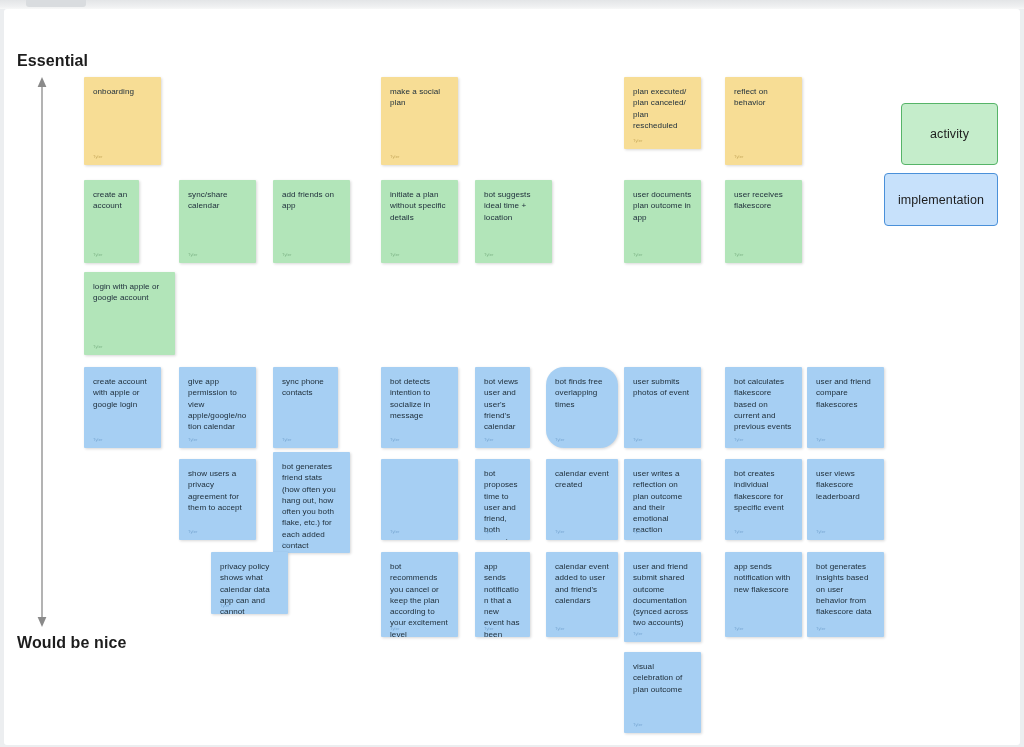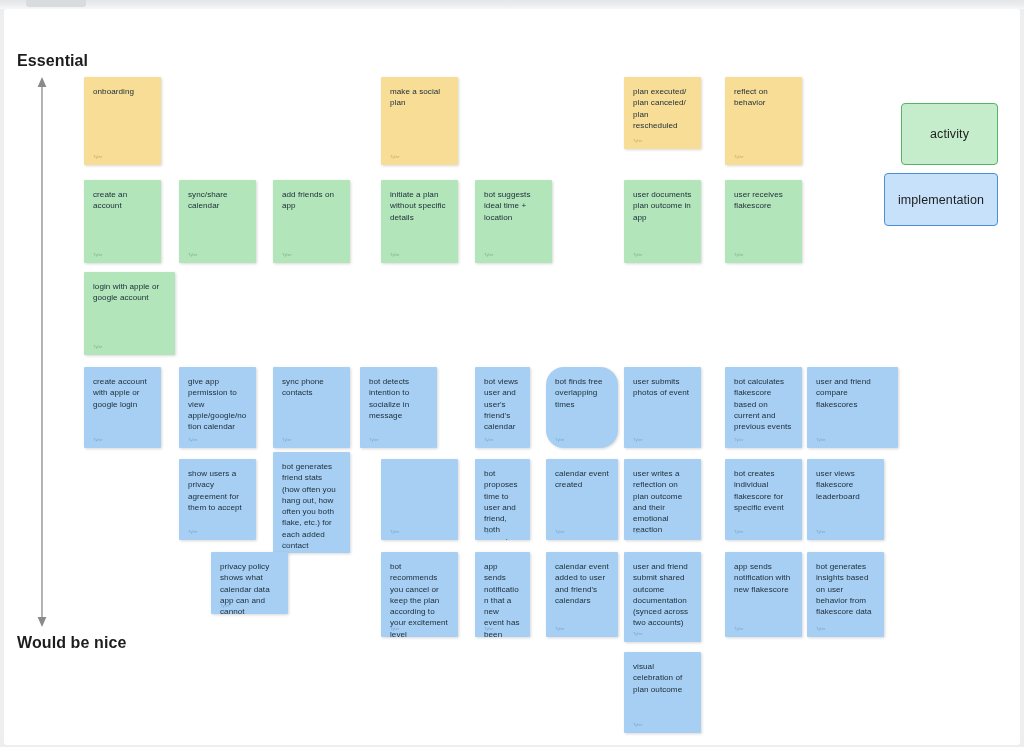--- a/index.html
+++ b/index.html
@@ -146,21 +146,21 @@
         <div class="card-author">Tyler</div>
       </div>
       <div class="card goal" style="left: 620px; top: 68px; width: 77px; height: 72px;">
         <div class="card-text">plan executed/ plan canceled/ plan rescheduled</div>
         <div class="card-author">Tyler</div>
       </div>
       <div class="card goal" style="left: 721px; top: 68px; width: 77px; height: 88px;">
         <div class="card-text">reflect on behavior</div>
         <div class="card-author">Tyler</div>
       </div>
-      <div class="card activity" style="left: 80px; top: 171px; width: 77px; height: 83px;">
+      <div class="card activity" style="left: 80px; top: 171px; width: 55px; height: 83px;">
         <div class="card-text">create an account</div>
         <div class="card-author">Tyler</div>
       </div>
       <div class="card activity" style="left: 175px; top: 171px; width: 77px; height: 83px;">
         <div class="card-text">sync/share calendar</div>
         <div class="card-author">Tyler</div>
       </div>
       <div class="card activity" style="left: 269px; top: 171px; width: 77px; height: 83px;">
         <div class="card-text">add friends on app</div>
         <div class="card-author">Tyler</div>
@@ -186,45 +186,45 @@
         <div class="card-author">Tyler</div>
       </div>
       <div class="card impl" style="left: 80px; top: 358px; width: 77px; height: 81px;">
         <div class="card-text">create account with apple or google login</div>
         <div class="card-author">Tyler</div>
       </div>
       <div class="card impl" style="left: 175px; top: 358px; width: 77px; height: 81px;">
         <div class="card-text">give app permission to view apple/google/notion calendar</div>
         <div class="card-author">Tyler</div>
       </div>
-      <div class="card impl" style="left: 269px; top: 358px; width: 77px; height: 81px;">
+      <div class="card impl" style="left: 269px; top: 358px; width: 65px; height: 81px;">
         <div class="card-text">sync phone contacts</div>
         <div class="card-author">Tyler</div>
       </div>
-      <div class="card impl" style="left: 356px; top: 358px; width: 77px; height: 81px;">
+      <div class="card impl" style="left: 377px; top: 358px; width: 77px; height: 81px;">
         <div class="card-text">bot detects intention to socialize in message</div>
         <div class="card-author">Tyler</div>
       </div>
       <div class="card impl" style="left: 471px; top: 358px; width: 55px; height: 81px;">
         <div class="card-text">bot views user and user's friend's calendar</div>
         <div class="card-author">Tyler</div>
       </div>
       <div class="card impl" style="left: 542px; top: 358px; width: 72px; height: 81px; border-radius: 18px;">
         <div class="card-text">bot finds free overlapping times</div>
         <div class="card-author">Tyler</div>
       </div>
       <div class="card impl" style="left: 620px; top: 358px; width: 77px; height: 81px;">
         <div class="card-text">user submits photos of event</div>
         <div class="card-author">Tyler</div>
       </div>
       <div class="card impl" style="left: 721px; top: 358px; width: 77px; height: 81px;">
         <div class="card-text">bot calculates flakescore based on current and previous events</div>
         <div class="card-author">Tyler</div>
       </div>
-      <div class="card impl" style="left: 803px; top: 358px; width: 91px; height: 81px;">
+      <div class="card impl" style="left: 803px; top: 358px; width: 77px; height: 81px;">
         <div class="card-text">user and friend compare flakescores</div>
         <div class="card-author">Tyler</div>
       </div>
       <div class="card impl" style="left: 175px; top: 450px; width: 77px; height: 81px;">
         <div class="card-text">show users a privacy agreement for them to accept</div>
         <div class="card-author">Tyler</div>
       </div>
       <div class="card impl" style="left: 269px; top: 443px; width: 77px; height: 101px;">
         <div class="card-text">bot generates friend stats (how often you hang out, how often you both flake, etc.) for each added contact</div>
         <div class="card-author">Tyler</div>

